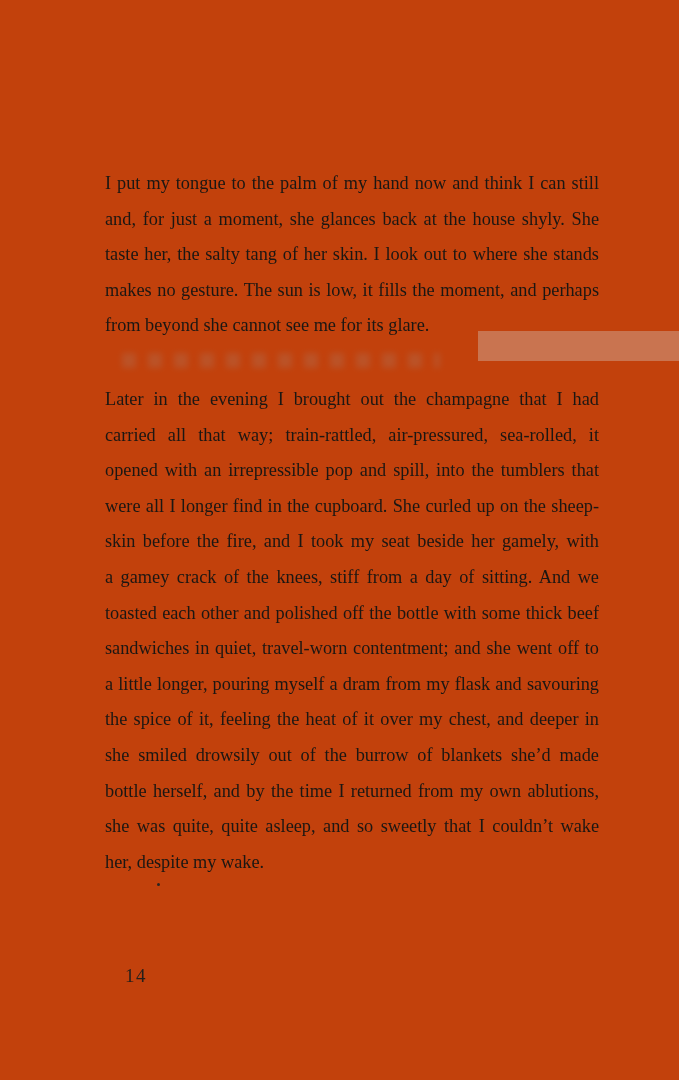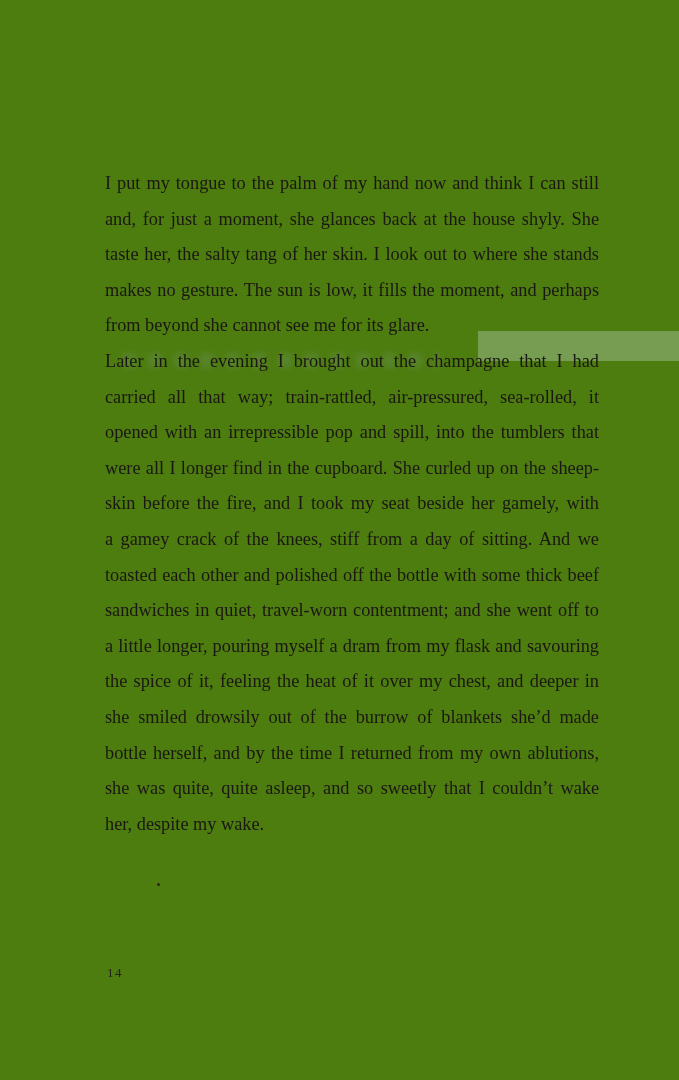--- a/index.html
+++ b/index.html
@@ -4,50 +4,51 @@
 <style>
   html, body {
     margin: 0;
     padding: 0;
     background: #ffffff;
   }
   .page {
     position: relative;
     width: 679px;
     height: 1080px;
-    background: #4d7c0f;
+    background: #c2410c;
     overflow: hidden;
   }
   .text-block {
     position: absolute;
     left: 105px;
     top: 166px;
     width: 494px;
     font-family: "Liberation Serif", "DejaVu Serif", serif;
     font-size: 18.3px;
     line-height: 35.6px;
     color: #1b1713;
   }
   .para + .para {
+    margin-top: 38px;
   }
   .line {
     text-align: justify;
     text-align-last: justify;
     height: 35.6px;
     overflow: hidden;
   }
   .line.last {
     text-align-last: left;
   }
   .folio {
     position: absolute;
-    left: 107px;
+    left: 125px;
     top: 966px;
     font-family: "Liberation Serif", "DejaVu Serif", serif;
-    font-size: 13px;
+    font-size: 19px;
     line-height: 1;
     color: #241f1b;
     letter-spacing: 1.5px;
     font-variant-numeric: oldstyle-nums;
   }
   
   .ghost {
     position: absolute;
     left: 122px;
     top: 353px;

